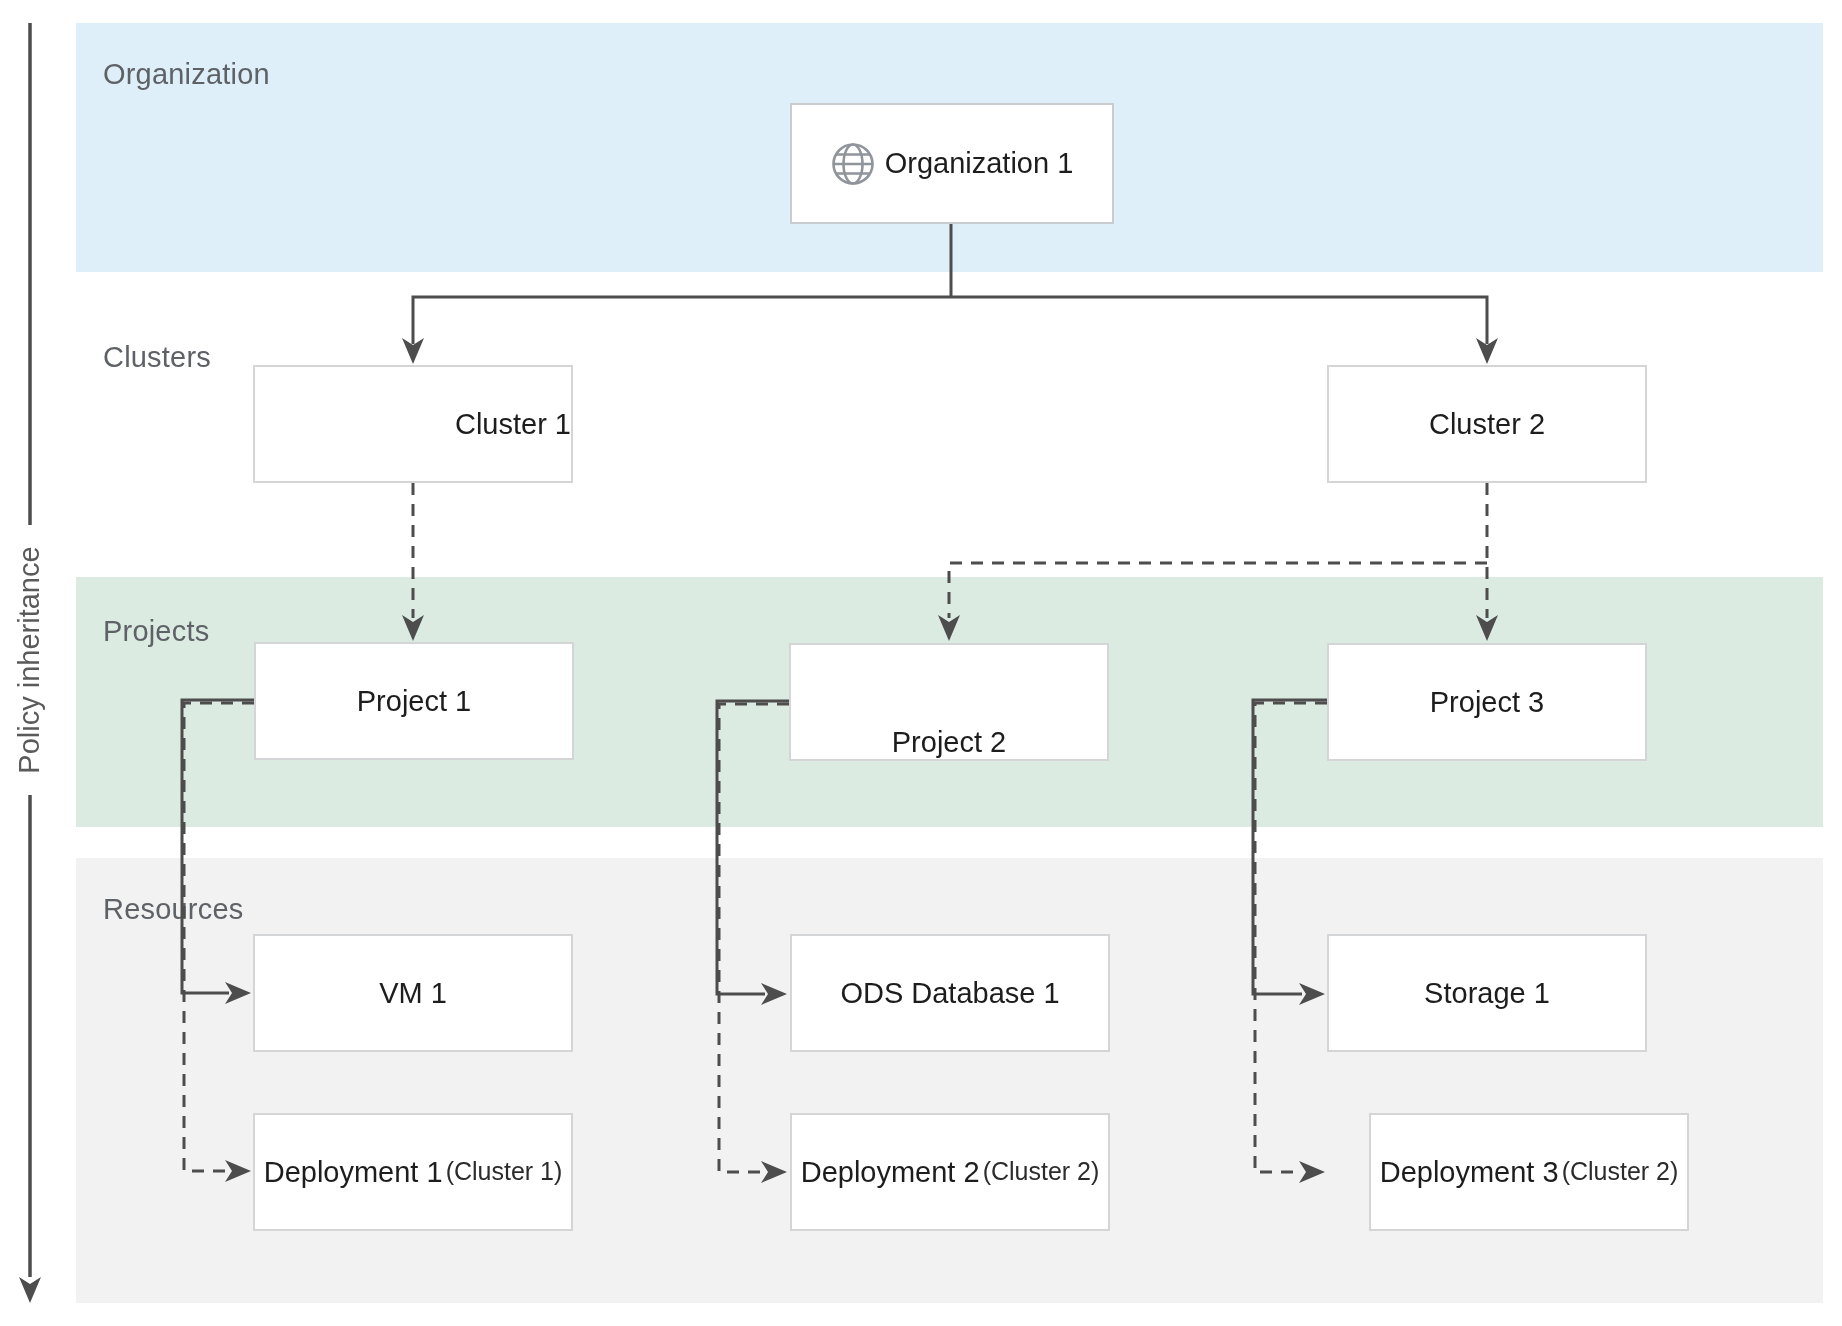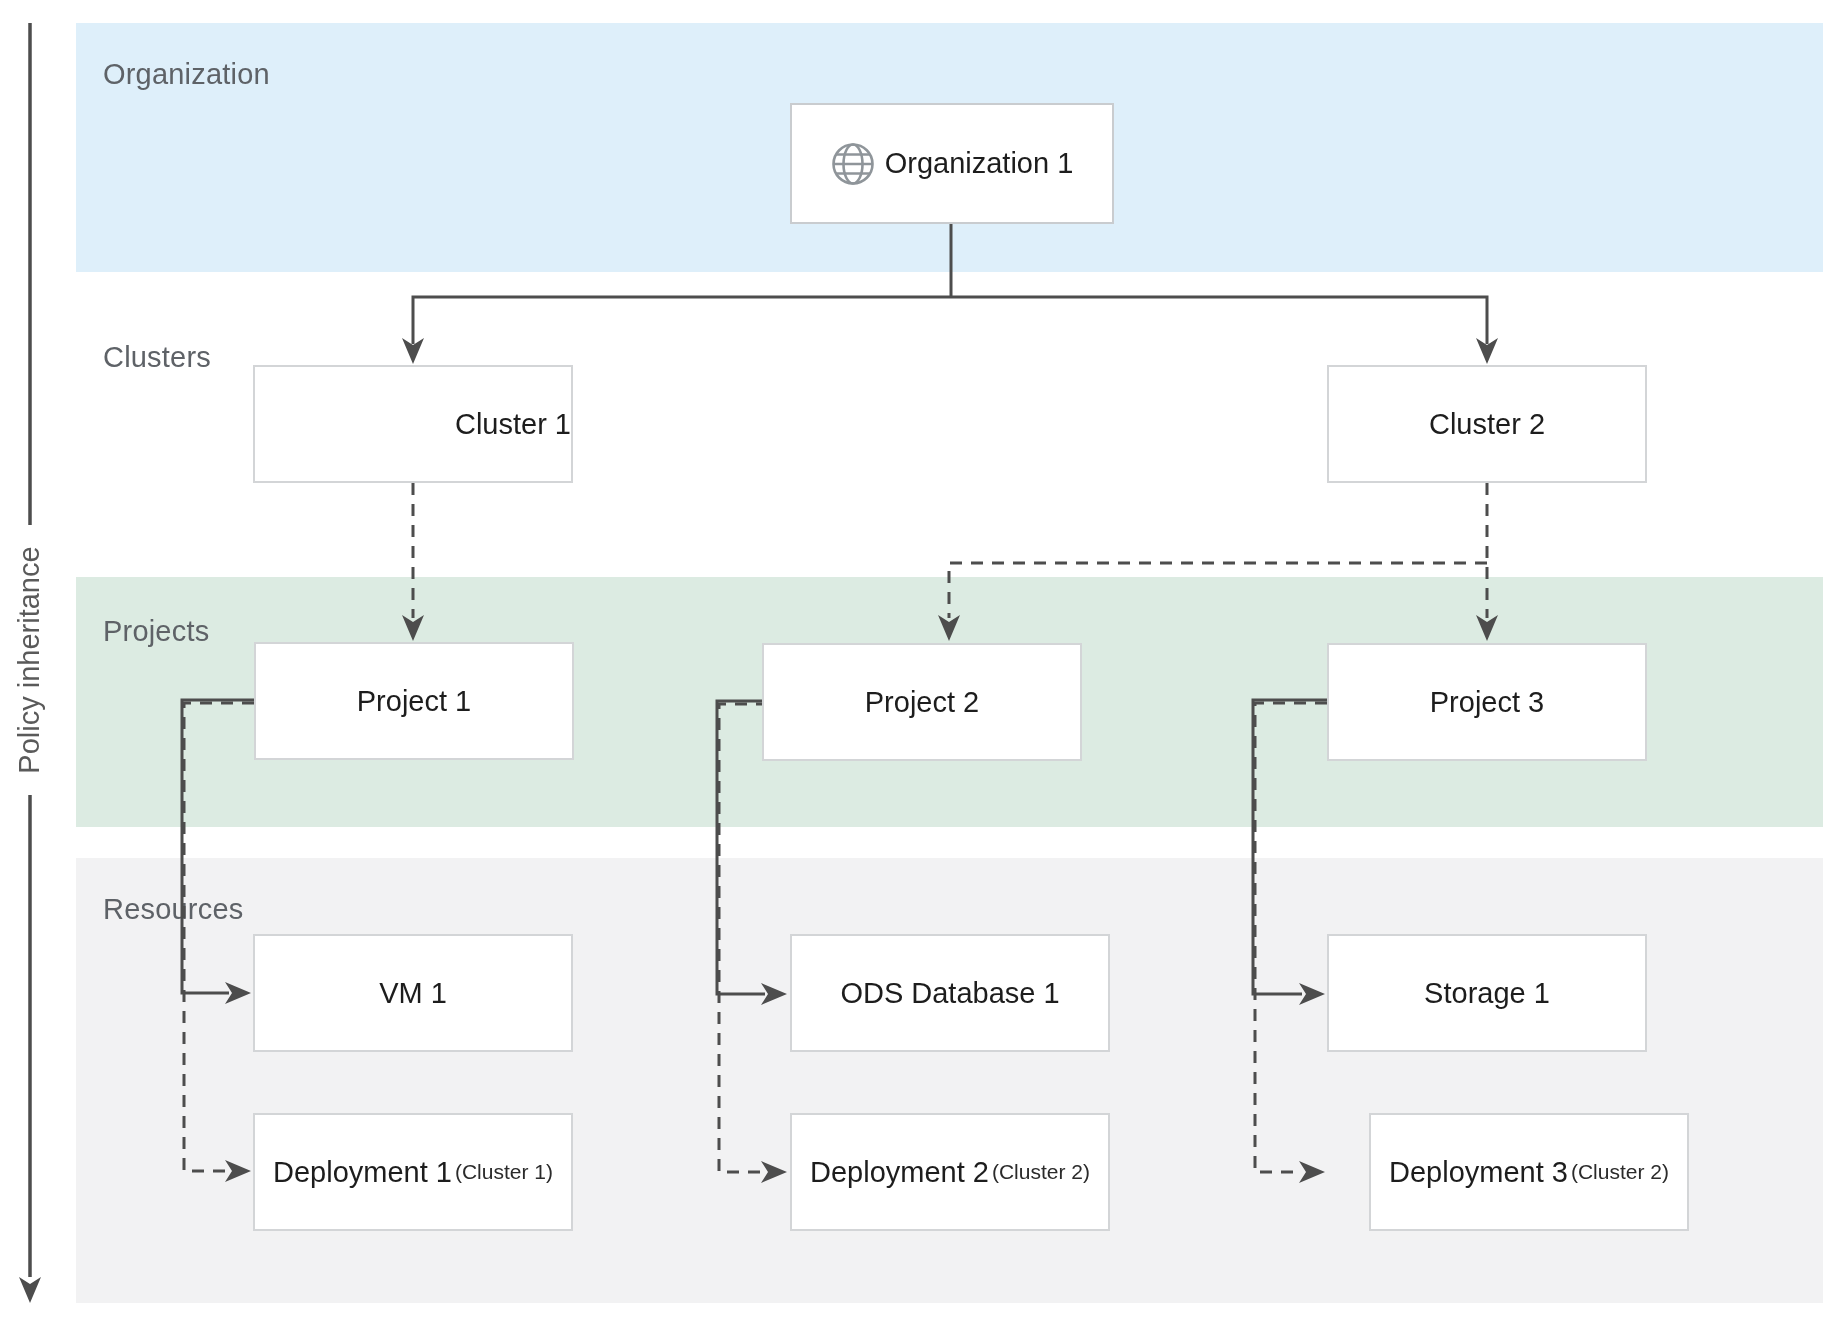--- a/index.html
+++ b/index.html
@@ -17,21 +17,21 @@
   }
   .edges{position:absolute;left:0;top:0;z-index:1;}
   .node{
     position:absolute;width:320px;height:118px;box-sizing:border-box;
     background:#ffffff;border:2px solid #d3d5d7;z-index:2;
     display:flex;align-items:center;justify-content:center;gap:10px;
     font-size:29px;color:#1d1d1d;text-align:center;
   }
   .node-org{width:324px;height:121px;border-color:#c9cccf;}
   .node-dep{gap:3px;}
-  .node-dep .sub{font-size:21px;color:#2b2b2b;line-height:1.1;}
+  .node-dep .sub{font-size:25px;color:#2b2b2b;line-height:1.1;}
   .policy-label{
     position:absolute;left:-120px;top:643px;width:300px;height:34px;
     transform:rotate(-90deg);text-align:center;font-size:29px;color:#5a5a5a;
     z-index:2;white-space:nowrap;
   }
   .globe{flex:0 0 auto;display:block;}
 </style>
 </head>
 <body>
 
@@ -101,21 +101,21 @@
   <div class="node" style="left:253px;top:365px;justify-content:flex-end;">
     <span>Cluster 1</span>
   </div>
   <div class="node" style="left:1327px;top:365px;">
     <span>Cluster 2</span>
   </div>
 
   <div class="node" style="left:254px;top:642px;">
     <span>Project 1</span>
   </div>
-  <div class="node" style="left:762px;top:643px;">
+  <div class="node" style="left:789px;top:643px;align-items:flex-end;">
     <span>Project 2</span>
   </div>
   <div class="node" style="left:1327px;top:643px;">
     <span>Project 3</span>
   </div>
 
   <div class="node" style="left:253px;top:934px;">
     <span>VM 1</span>
   </div>
   <div class="node" style="left:790px;top:934px;">

